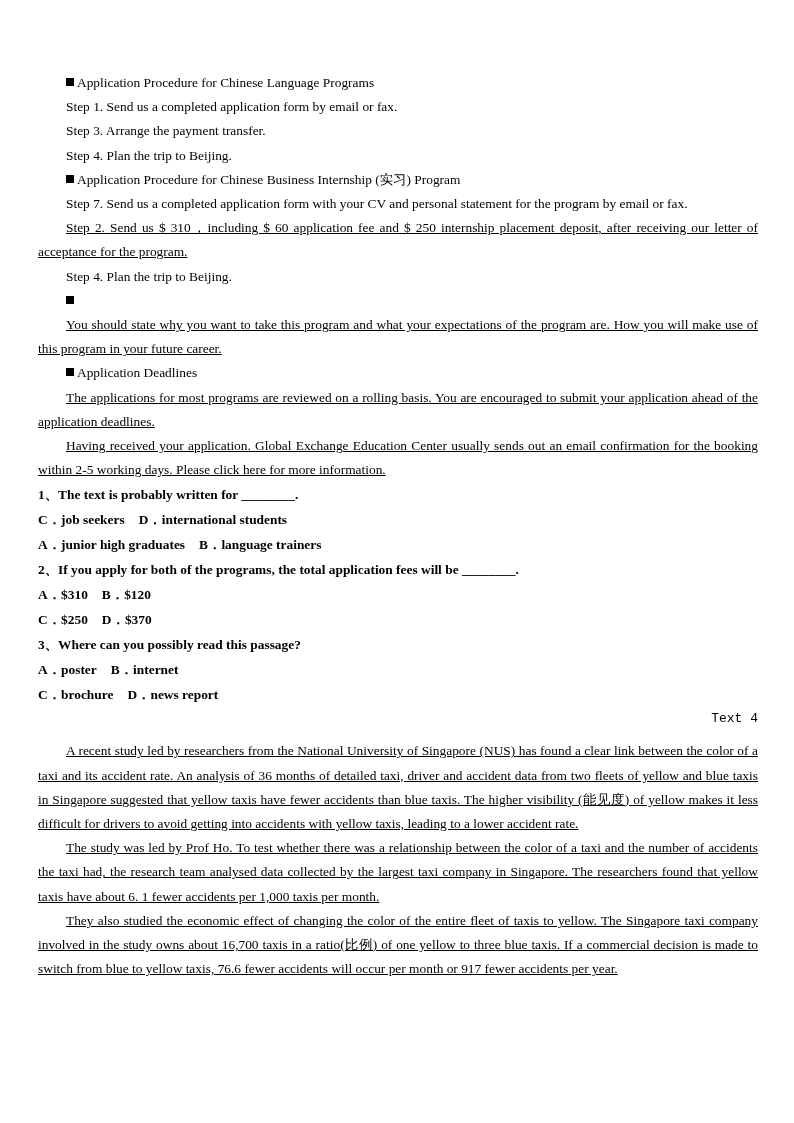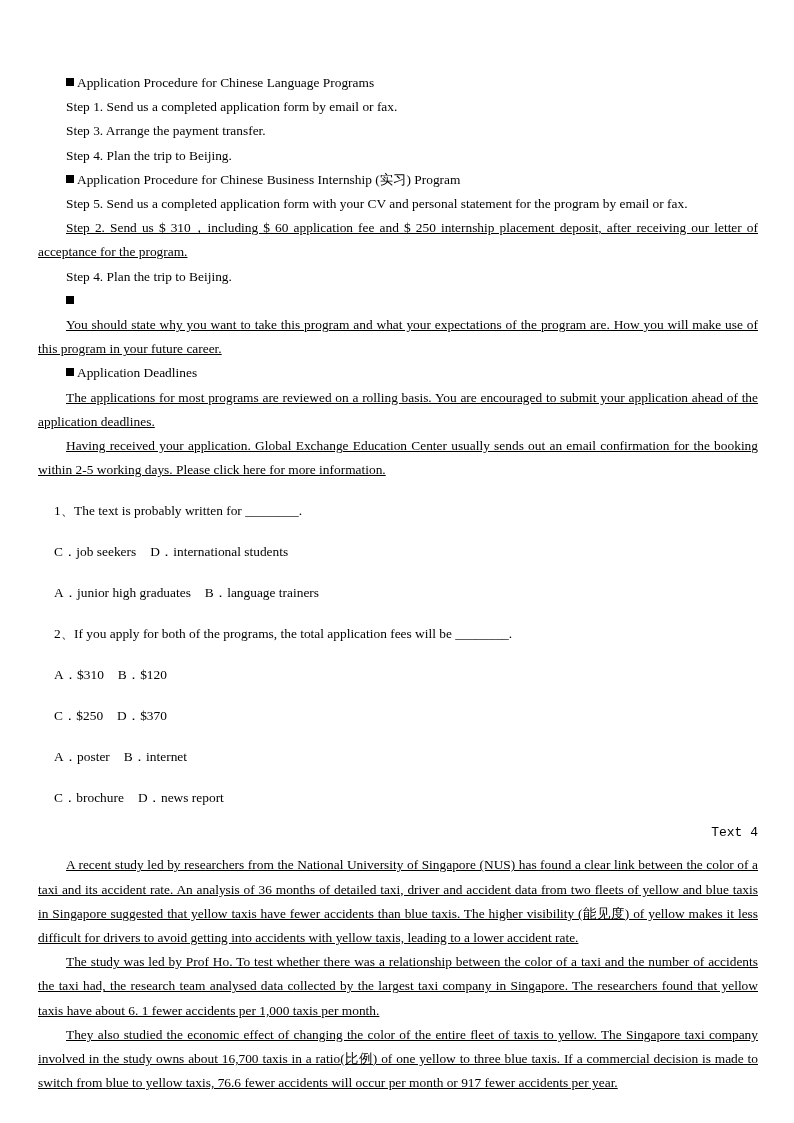--- a/index.html
+++ b/index.html
@@ -3,36 +3,36 @@
 <meta charset="utf-8">
 <style>
   html, body { margin: 0; padding: 0; background: #ffffff; }
   body { width: 794px; height: 1123px; position: relative; overflow: hidden; color: #000; }
   .page { position: absolute; left: 38px; top: 71px; width: 720px;
           font-family: "Liberation Serif", serif; font-size: 13.4px; line-height: 24.2px; }
   .line { margin: 0; white-space: nowrap; }
   .ind { padding-left: 28px; }
   .para { margin: 0; text-indent: 28px; text-align: justify; text-decoration: underline; }
   .title { text-align: right; font-family: "Liberation Mono", monospace; font-size: 13px; line-height: 14px; margin-top: 5px; }
-  .q { margin: 16px; white-space: nowrap; line-height: 25px; }
+  .q { margin: 0; white-space: nowrap; line-height: 25px; font-weight: bold; }
   .gap { display: inline-block; width: 14px; }
   .bullet { display: inline-block; width: 8px; height: 8px; background: #000; margin-right: 3px; vertical-align: 1px; }
 </style>
 </head>
 <body>
 
 <div class="page">
 
   <p class="line ind"><span class="bullet"></span><span>Application Procedure for Chinese Language Programs</span></p>
   <p class="line ind">Step 1. Send us a completed application form by email or fax.</p>
   <p class="line ind">Step 3. Arrange the payment transfer.</p>
   <p class="line ind">Step 4. Plan the trip to Beijing.</p>
 
   <p class="line ind"><span class="bullet"></span><span>Application Procedure for Chinese Business Internship (实习) Program</span></p>
-  <p class="line ind">Step 5. Send us a completed application form with your CV and personal statement for the program by email or fax.</p>
+  <p class="line ind">Step 7. Send us a completed application form with your CV and personal statement for the program by email or fax.</p>
   <p class="para">Step 2. Send us $ 310，including $ 60 application fee and $ 250 internship placement deposit, after receiving our letter of acceptance for the program.</p>
   <p class="line ind">Step 4. Plan the trip to Beijing.</p>
 
   <p class="line ind"><span class="bullet"></span></p>
   <p class="para">You should state why you want to take this program and what your expectations of the program are. How you will make use of this program in your future career.</p>
 
   <p class="line ind"><span class="bullet"></span><span>Application Deadlines</span></p>
   <p class="para">The applications for most programs are reviewed on a rolling basis. You are encouraged to submit your application ahead of the application deadlines.</p>
 
   <p class="para">Having received your application. Global Exchange Education Center usually sends out an email confirmation for the booking within 2-5 working days. Please click here for more information.</p>
@@ -43,20 +43,21 @@
     <p class="q"><span>A．junior high graduates</span><span class="gap"></span><span>B．language trainers</span></p>
   </div>
 
   <div>
     <p class="q">2、If you apply for both of the programs, the total application fees will be ________.</p>
     <p class="q"><span>A．$310</span><span class="gap"></span><span>B．$120</span></p>
     <p class="q"><span>C．$250</span><span class="gap"></span><span>D．$370</span></p>
   </div>
 
   <div>
+    <p class="q">3、Where can you possibly read this passage?</p>
     <p class="q"><span>A．poster</span><span class="gap"></span><span>B．internet</span></p>
     <p class="q"><span>C．brochure</span><span class="gap"></span><span>D．news report</span></p>
   </div>
 
   <p class="title">Text 4</p>
   <p class="para">A recent study led by researchers from the National University of Singapore (NUS) has found a clear link between the color of a taxi and its accident rate. An analysis of 36 months of detailed taxi, driver and accident data from two fleets of yellow and blue taxis in Singapore suggested that yellow taxis have fewer accidents than blue taxis. The higher visibility (能见度) of yellow makes it less difficult for drivers to avoid getting into  accidents with yellow taxis, leading to a lower accident rate.</p>
   <p class="para">The study was led by Prof Ho. To test whether there was a relationship between the color of a taxi and the number of accidents the taxi had, the research team analysed data collected by the largest taxi company in Singapore. The researchers found that yellow taxis have about 6. 1 fewer accidents per 1,000 taxis per month.</p>
   <p class="para">They also studied the economic effect of changing the color of the entire fleet of taxis to yellow. The Singapore taxi company involved in the study owns about 16,700 taxis in a ratio(比例) of one yellow to three blue taxis. If a commercial decision is made to switch from blue to yellow taxis, 76.6 fewer accidents will occur per month or 917 fewer accidents per year.</p>
 
 </div>

